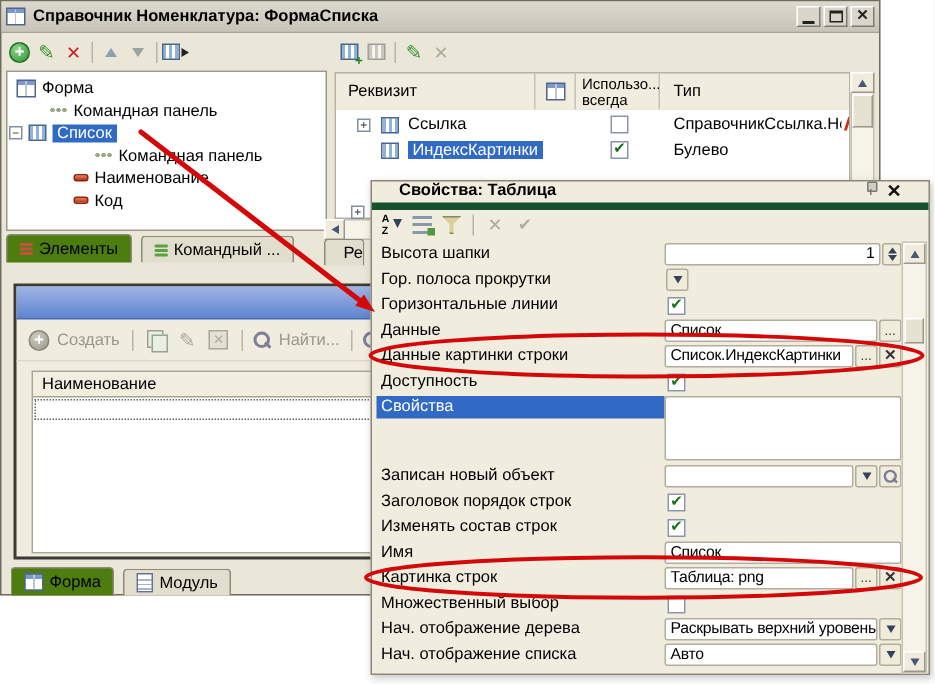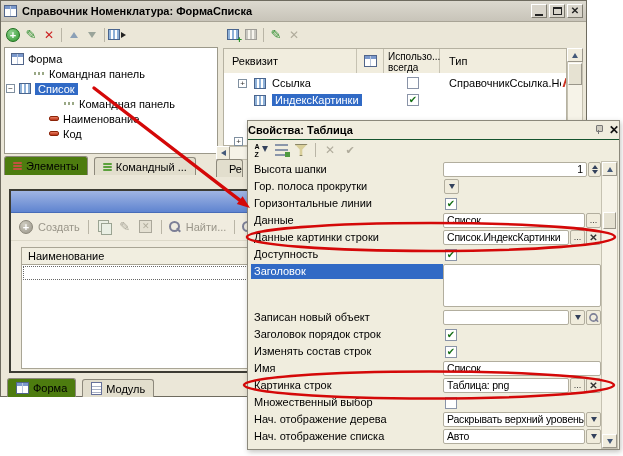--- a/index.html
+++ b/index.html
@@ -120,21 +120,21 @@
   .doccopy::before,.doccopy::after{content:"";position:absolute;width:9px;height:10px;background:#e9efe4;border:1px solid #9aa392}
   .doccopy::before{left:0;top:0}
   .doccopy::after{left:3px;top:3px}
   .xbox{width:13px;height:13px;border:1px solid #aaa79a;background:#e4e0d2;color:#b0ac9c;font-weight:bold;font-size:9px;line-height:11px;text-align:center}
   .pv-list{position:absolute;left:10px;top:56px;width:543px;height:122px;border:1px solid #a9a595;background:#fff}
   .pv-head{height:17px;background:#f1eee0;border-bottom:1px solid #a9a595;padding:2px 0 0 6px}
   .dotted{margin:1px;height:14px;border:1px dotted #666}
 
   
   .props{position:absolute;left:247px;top:120px;width:373px;height:330px;background:#f0edde;border:1px solid #8b887b;z-index:10;box-shadow:1px 2px 5px rgba(60,60,50,.3)}
-  .p-title{height:19px;border-bottom:1px solid #14532d;display:flex;align-items:center;padding:0 0}
+  .p-title{height:19px;border-bottom:5px solid #14532d;display:flex;align-items:flex-start;padding:0 18px}
   .p-title-text{font-weight:bold;white-space:nowrap}
   .p-title .pin{margin-left:auto;margin-right:6px}
   .p-close{background:none;border:none;font-weight:bold;font-size:12px;line-height:12px;color:#111;padding:0}
   .p-toolbar{height:20px;display:flex;align-items:center;padding-left:4px;gap:2px}
   .p-grid{position:absolute;left:3px;top:40px;width:350px}
   .p-row{display:flex;height:17px;align-items:center}
   .p-row.tall{height:46px;align-items:flex-start}
   .p-label{width:192px;padding-left:3px;white-space:nowrap;overflow:hidden;line-height:15px}
   .p-label.sel{background:#316ac5;color:#fff}
   .p-row.tall .p-label{height:15px;margin-top:1px}
@@ -273,20 +273,21 @@
             <span class="ico table-icon aico"></span>
             <span class="nm">Ссылка</span>
             <span class="chk"></span>
             <span class="tp">СправочникСсылка.Ном</span>
             <span class="trunc"></span>
           </div>
           <div class="arow">
             <span class="ico table-icon aico"></span>
             <span class="nm sel">ИндексКартинки</span>
             <span class="chk">✔</span>
+            <span class="tp">Булево</span>
           </div>
         </div>
       <div class="attr-vs">
         <span class="struck"></span>
         <span class="sbtn up">
             <span class="stri-up"></span>
           </span>
         <span class="sthumb th"></span>
       </div>
       <div class="hscroll">
@@ -413,21 +414,21 @@
             <button class="vbtn xb">✕</button>
           </div>
         </div>
         <div class="p-row">
           <span class="p-label">Доступность</span>
           <div class="p-val">
             <span class="chk" style="margin-left: 2px;">✔</span>
           </div>
         </div>
         <div class="p-row tall">
-          <span class="p-label sel">Заголовок</span>
+          <span class="p-label sel">Свойства</span>
           <div class="p-val">
             <div class="field tallfield"></div>
           </div>
         </div>
         <div class="p-row">
           <span class="p-label">Записан новый объект</span>
           <div class="p-val">
             <div class="field"></div>
             <button class="vbtn">
               <i class="dd"></i>

